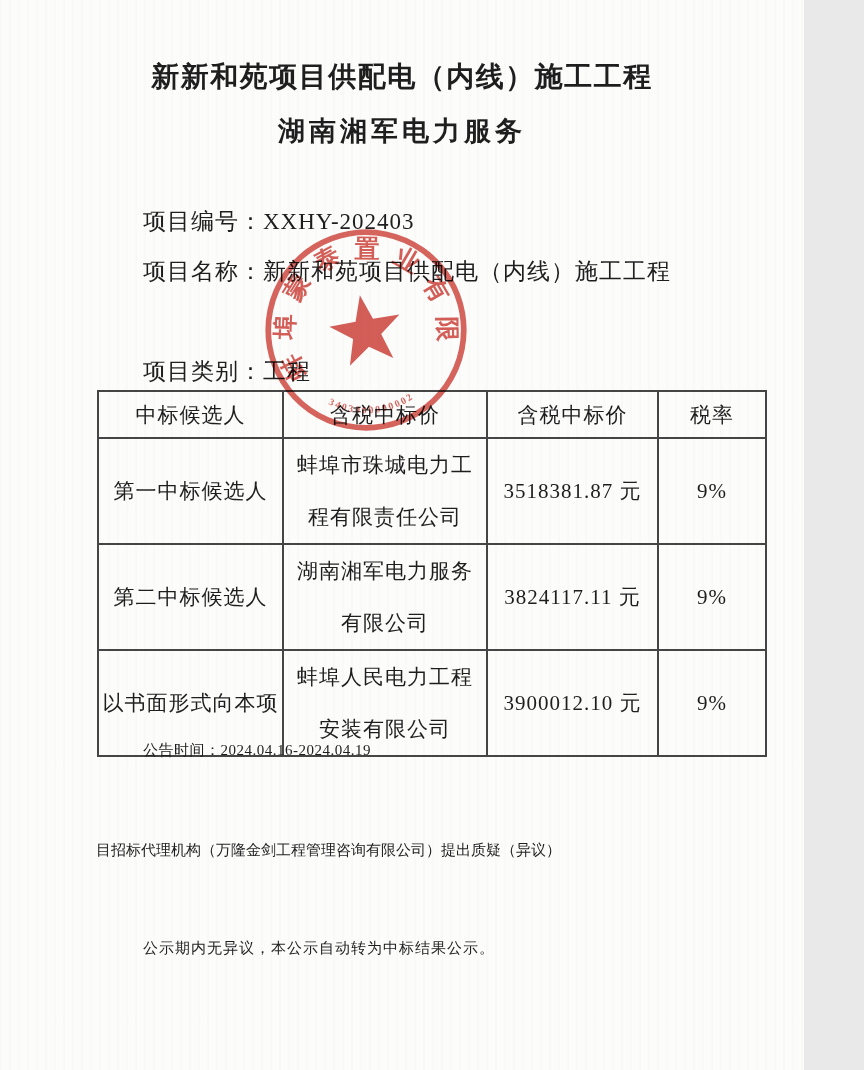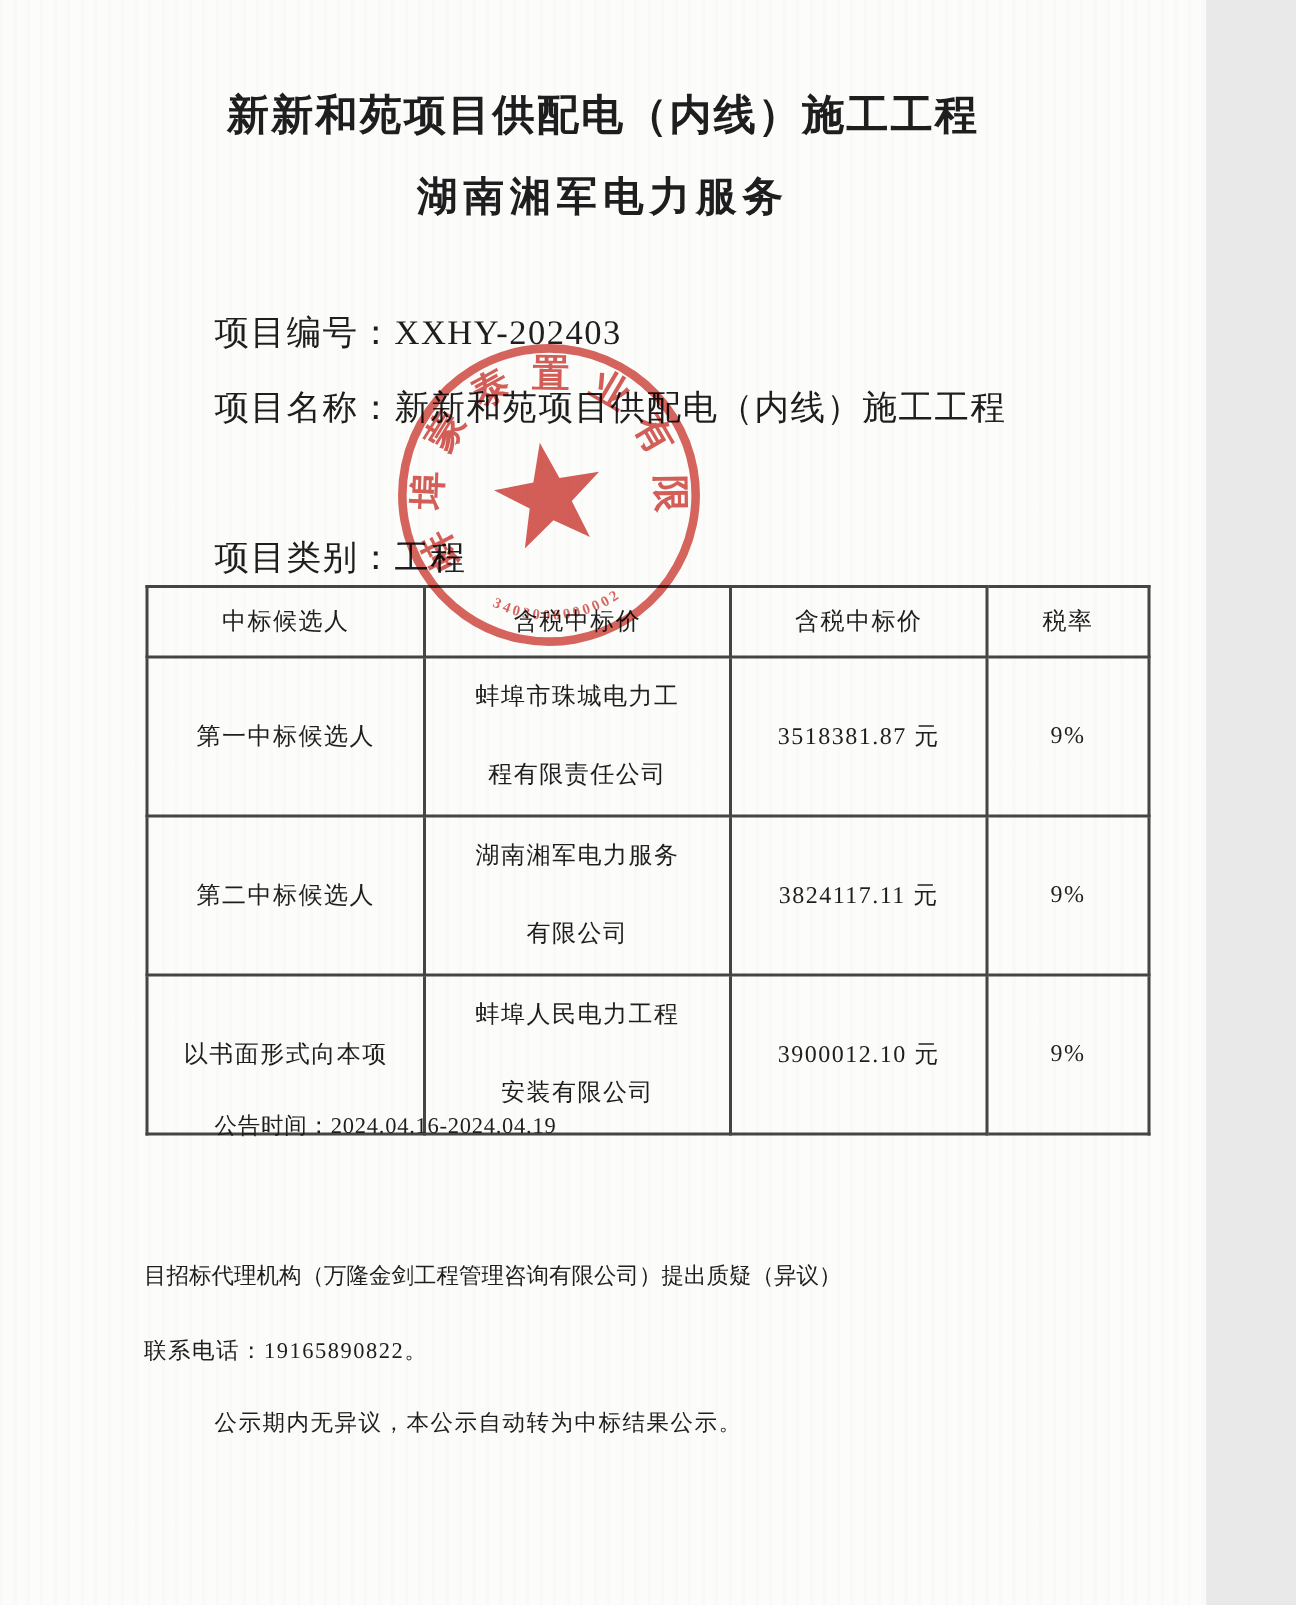--- a/index.html
+++ b/index.html
@@ -23,21 +23,21 @@
     text-align:center; font-size:27px; font-weight:bold; letter-spacing:4px;
   }
   .field-line {
     position:absolute; left:143px; font-size:23px; letter-spacing:1px; white-space:nowrap;font-family:Liberation Serif, serif;
   }
   .f0 { top:206px; } .f1 { top:256px; } .f2 { top:306px; } .f3 { top:356px; }
 
   table.bid-table {
     position:absolute; left:97px; top:390px;
     width:668px; border-collapse:collapse; table-layout:fixed;
-    font-size:16px; color:#1e1e1e;
+    font-size:21px; color:#1e1e1e;
   }
   table.bid-table td, table.bid-table th {
     border:2px solid #454545;
     text-align:center; vertical-align:middle;
     font-weight:normal; letter-spacing:1px; padding:0;
   }
   tr.hdr { height:47px; }
   tr.datarow { height:97px; }
   .company-cell div { line-height:52px; }
   .price-cell { letter-spacing:0.5px; }
@@ -107,21 +107,20 @@
         <div>安装有限公司</div>
       </td>
       <td class="price-cell">3900012.10 元</td>
       <td>9%</td>
     </tr>
   </tbody>
     </table>
 
   <div class="body-line announce">公告时间：2024.04.16-2024.04.19</div>
   <div class="body-line notice1">目招标代理机构（万隆金剑工程管理咨询有限公司）提出质疑（异议）</div>
-  <div class="body-line notice2">联系电话：19165890822。</div>
   <div class="body-line closing">公示期内无异议，本公示自动转为中标结果公示。</div>
 
   <svg class="stamp" viewBox="0 0 200 200">
     <circle cx="100" cy="100" r="94" fill="none" stroke="#c8281e" stroke-width="5.5" stroke-opacity="0.82"></circle>
     <polygon points="100,66 108.5,90.4 134.2,90.9 113.7,106.4 121.2,131.1 100,116.4 78.8,131.1 86.3,106.4 65.8,90.9 91.5,90.4" fill="#c8281e" fill-opacity="0.85"></polygon>
     <defs>
       <path id="arcTop" d="M 40.6 137.1 A 70 70 0 1 1 159.4 137.1" fill="none"></path>
       <path id="arcBottom" d="M 48.6 161.3 A 80 80 0 0 0 151.4 161.3" fill="none"></path>
     </defs>
     <text font-size="24" font-weight="bold" fill="#c8281e" fill-opacity="0.85" font-family="'Liberation Serif','DejaVu Serif',serif">

